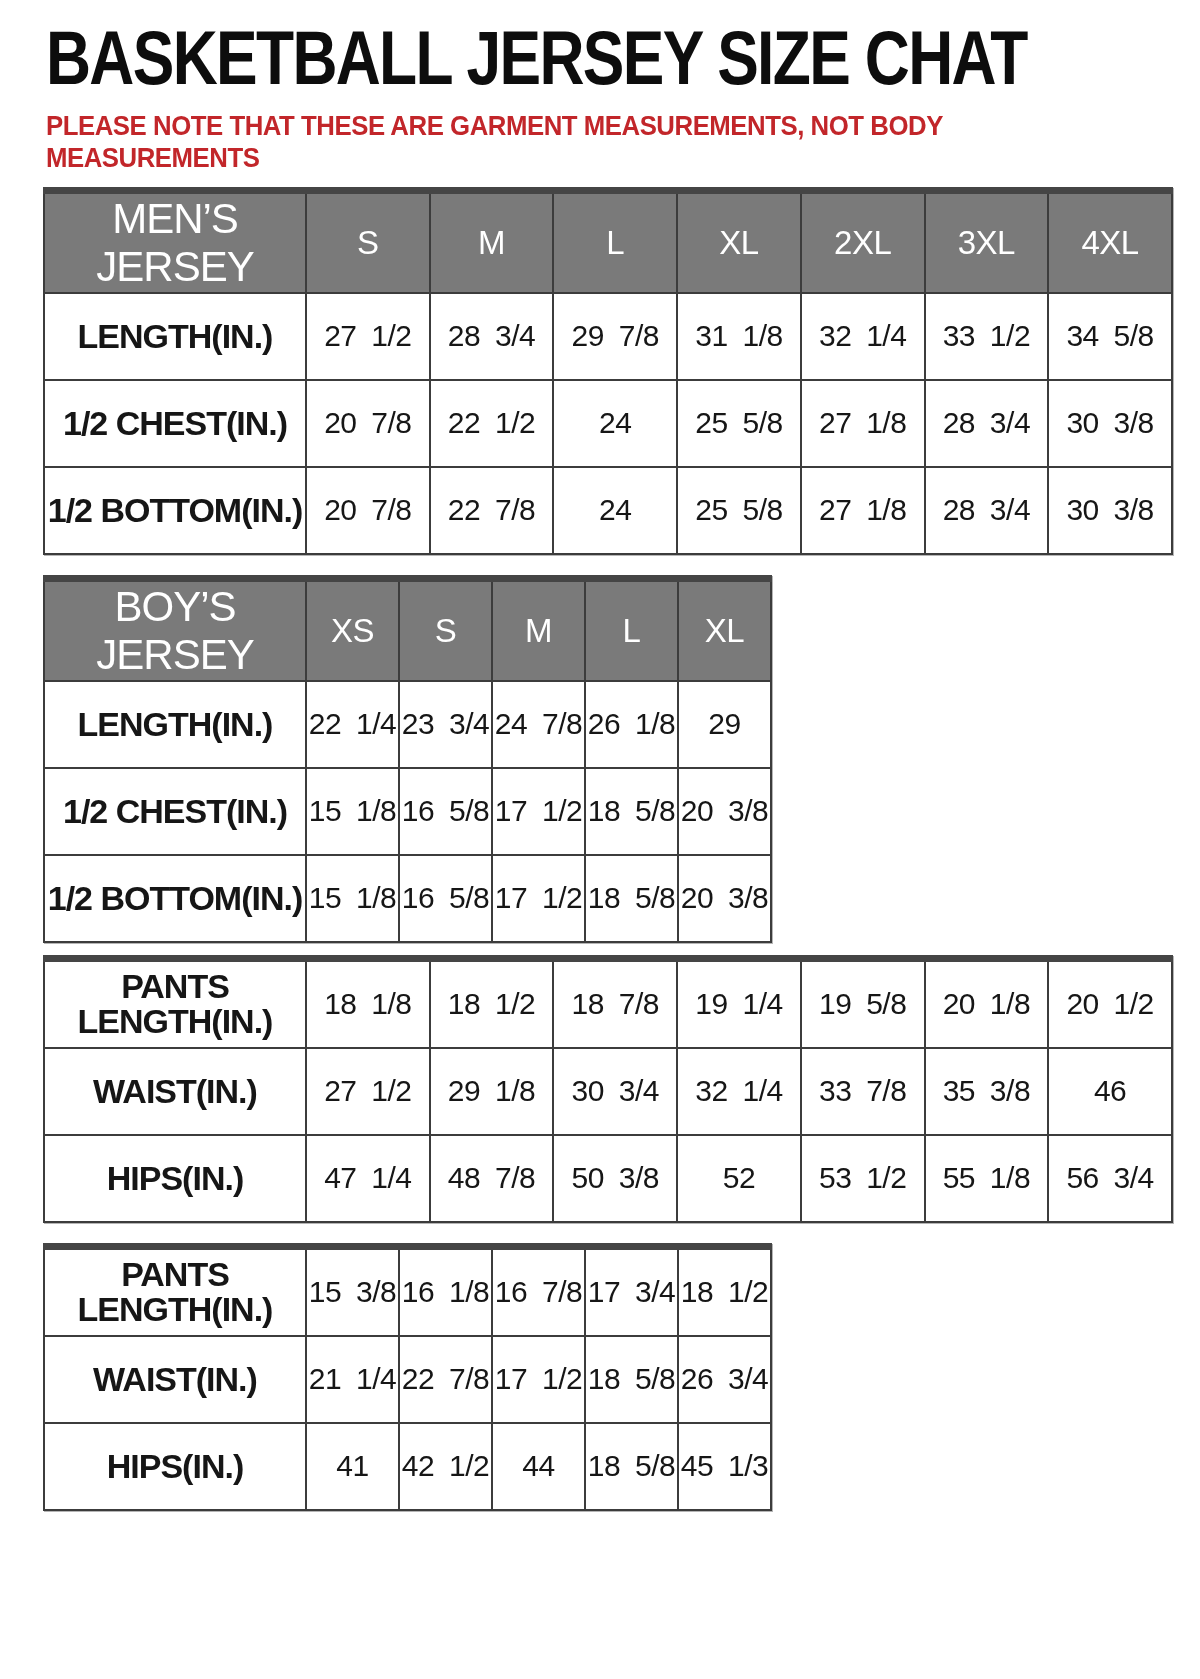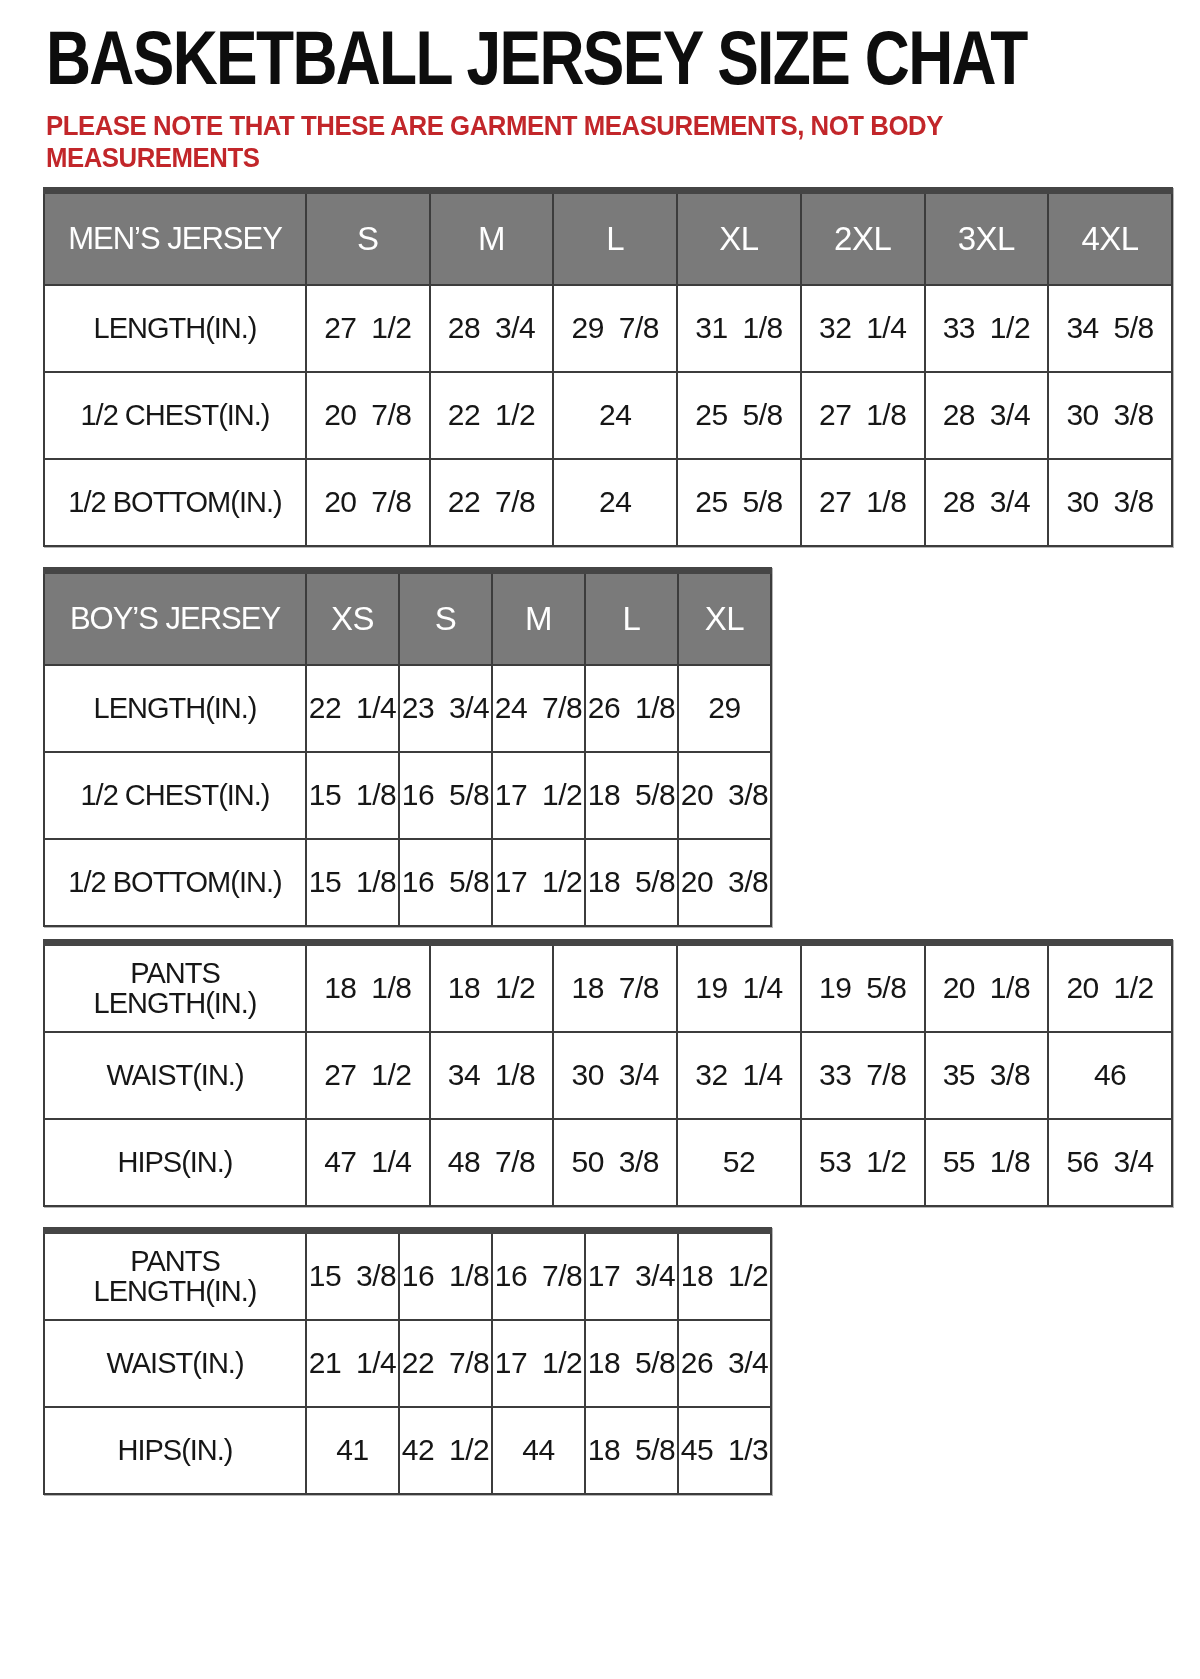--- a/index.html
+++ b/index.html
@@ -35,27 +35,27 @@
     border:2px solid #3c3c3c;
     text-align:center;vertical-align:middle;
     overflow:hidden;
   }
   table.size-table th{
     background:#7a7a7a;color:#ffffff;
     height:88px;font-weight:400;font-size:33px;
     letter-spacing:-0.5px;
   }
   table.size-table th.tlabel{
-    font-size:31px;letter-spacing:-1px;
+    font-size:42px;letter-spacing:-1px;
   }
   table.size-table td{
     background:#ffffff;height:83px;color:#161616;
   }
   td.rlabel{
-    font-weight:normal;font-size:29px;letter-spacing:-1px;
+    font-weight:bold;font-size:34px;letter-spacing:-1px;
     line-height:1.05;color:#0f0f0f;
   }
   td.val{
     font-size:30px;letter-spacing:-0.5px;word-spacing:7px;
   }
   .gap1{margin-top:12px;}
 </style>
 </head>
 <body>
 
@@ -173,21 +173,21 @@
       <td class="val">18 1/2</td>
       <td class="val">18 7/8</td>
       <td class="val">19 1/4</td>
       <td class="val">19 5/8</td>
       <td class="val">20 1/8</td>
       <td class="val">20 1/2</td>
     </tr>
     <tr>
       <td class="rlabel">WAIST(IN.)</td>
       <td class="val">27 1/2</td>
-      <td class="val">34 1/8</td>
+      <td class="val">29 1/8</td>
       <td class="val">30 3/4</td>
       <td class="val">32 1/4</td>
       <td class="val">33 7/8</td>
       <td class="val">35 3/8</td>
       <td class="val">46</td>
     </tr>
     <tr>
       <td class="rlabel">HIPS(IN.)</td>
       <td class="val">47 1/4</td>
       <td class="val">48 7/8</td>

